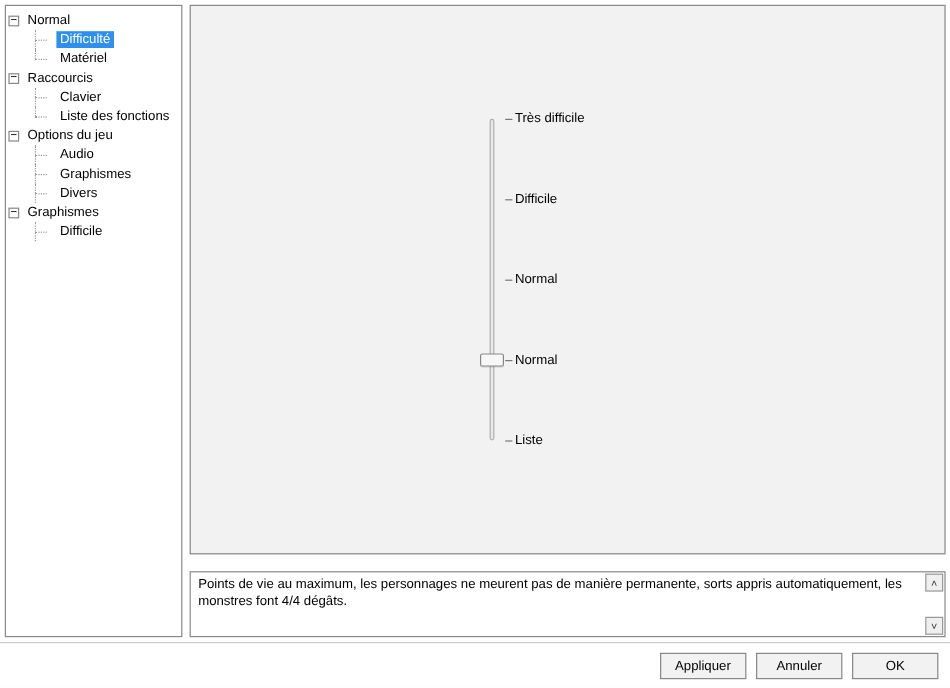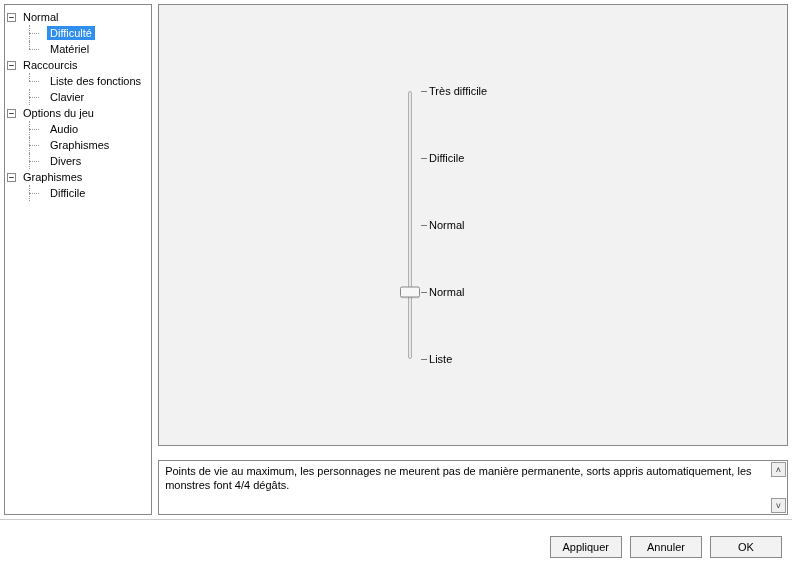--- a/index.html
+++ b/index.html
@@ -140,21 +140,21 @@
   }
   .sb-btn {
     width: 15px; height: 15px;
     border: 1px solid #999;
     background: #efefef;
     display: flex; align-items: center; justify-content: center;
     font-size: 9px; color: #333;
     cursor: pointer;
   }
   .bottom-bar {
-    height: 54px;
+    height: 38px;
     border-top: 1px solid #ccc;
     background: #fff;
     display: flex;
     justify-content: flex-end;
     align-items: center;
     gap: 8px;
     padding: 0 10px;
   }
   .btn {
     min-width: 72px; height: 22px;
@@ -199,29 +199,29 @@
 
           <li>
             <div class="node-row">
               <span class="toggle">−</span>
               <span class="node-label">Raccourcis</span>
             </div>
             <ul>
               <li>
                 <div class="node-row">
                   <span class="indent-spacer"></span>
+                  <span class="child-prefix has-next"></span>
+                  <span class="node-label">Clavier</span>
+                </div>
+              </li>
+              <li>
+                <div class="node-row">
+                  <span class="indent-spacer"></span>
                   <span class="child-prefix"></span>
                   <span class="node-label">Liste des fonctions</span>
-                </div>
-              </li>
-              <li>
-                <div class="node-row">
-                  <span class="indent-spacer"></span>
-                  <span class="child-prefix has-next"></span>
-                  <span class="node-label">Clavier</span>
                 </div>
               </li>
             </ul>
           </li>
 
           <li>
             <div class="node-row">
               <span class="toggle">−</span>
               <span class="node-label">Options du jeu</span>
             </div>

